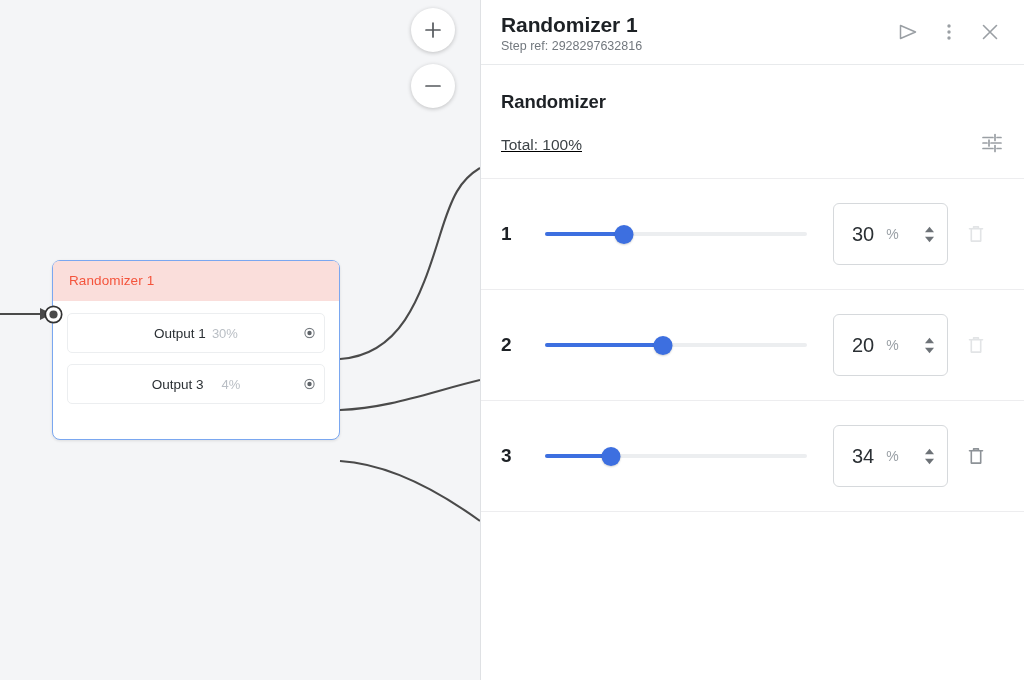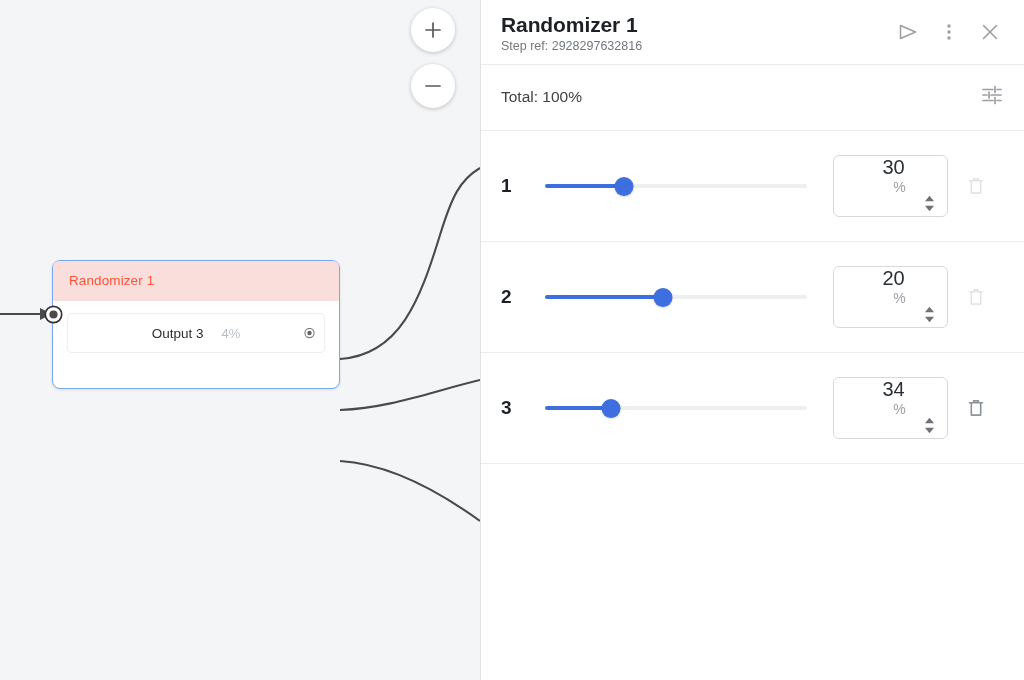--- a/index.html
+++ b/index.html
@@ -106,20 +106,21 @@
 
   .panel-body { padding: 0; }
   .section-title {
     font-size: 18.5px; font-weight: bold; color: #1d2125;
     padding: 26px 20px 0 20px; letter-spacing: -.1px;
   }
   .total-row {
     display: flex; align-items: center;
     padding: 18px 20px 19px 20px;
     border-bottom: 1px solid #ededef;
+    text-decoration: underline;
   }
   .total-label { flex: 1; font-size: 15.5px; color: #3d4347; }
   .tune-icon { cursor: pointer; }
 
   .slider-row {
     display: flex; align-items: center;
     height: 111px;
     padding: 0 20px 0 20px;
     border-bottom: 1px solid #ededef;
   }
@@ -142,21 +143,20 @@
     position: absolute; width: 19px; height: 19px; border-radius: 50%;
     background: #3d6fe0; transform: translateX(-50%);
     box-shadow: 0 1px 2px rgba(0,0,0,.18);
   }
   .num-box {
     width: 115px; height: 62px;
     border: 1px solid #d6d9dc; border-radius: 6px;
     display: flex; align-items: center;
     padding: 0 12px 0 18px;
     background: #fff;
-    flex-direction: column;
   }
   .num-val { font-size: 20px; color: #2b3034; }
   .num-unit { font-size: 14px; color: #9aa0a6; margin-left: 12px; }
   .spinner {
     margin-left: auto; display: flex; flex-direction: column;
     gap: 3px; cursor: pointer;
   }
   .sr-trash {
     width: 56px; display: flex; justify-content: center; cursor: pointer;
   }
@@ -209,20 +209,28 @@
         </svg>
       </div>
     </div>
 
     <div class="node">
       <div class="node-header">
         <div class="node-title">Randomizer 1</div>
       </div>
       <div class="node-body">
 
+        <div class="node-out-row">
+          <span class="node-out-label">Output 1</span>
+          <span class="node-out-pct">30%</span>
+          <svg class="out-port" viewBox="0 0 11 11">
+            <circle cx="5.5" cy="5.5" r="4.6" fill="#fff" stroke="#777c81" stroke-width="1.1"></circle>
+            <circle cx="5.5" cy="5.5" r="2.2" fill="#5e6368"></circle>
+          </svg>
+        </div>
 
 
         <div class="node-out-row">
           <span class="node-out-label">Output 3</span>
           <span class="node-out-pct">4%</span>
           <svg class="out-port" viewBox="0 0 11 11">
             <circle cx="5.5" cy="5.5" r="4.6" fill="#fff" stroke="#777c81" stroke-width="1.1"></circle>
             <circle cx="5.5" cy="5.5" r="2.2" fill="#5e6368"></circle>
           </svg>
         </div>
@@ -254,20 +262,21 @@
         <div class="ph-icon">
           <svg width="24" height="24" viewBox="0 0 24 24">
             <path d="M5.5 5.5 L18.5 18.5 M18.5 5.5 L5.5 18.5" stroke="#9a9fa4" stroke-width="1.6" stroke-linecap="round"></path>
           </svg>
         </div>
       </div>
     </div>
 
     <div class="panel-body">
 
+      <div class="section-title">Randomizer</div>
 
       <div class="total-row">
         <div class="total-label">Total: 100%</div>
         <div class="tune-icon">
           <svg width="24" height="24" viewBox="0 0 24 24">
             <path d="M3 6.5 L13 6.5 M17 6.5 L21 6.5" stroke="#9a9fa4" stroke-width="1.7" stroke-linecap="round"></path>
             <path d="M15 3.5 L15 9.5" stroke="#9a9fa4" stroke-width="1.7" stroke-linecap="round"></path>
             <path d="M3 12 L7 12 M11 12 L21 12" stroke="#9a9fa4" stroke-width="1.7" stroke-linecap="round"></path>
             <path d="M9 9 L9 15" stroke="#9a9fa4" stroke-width="1.7" stroke-linecap="round"></path>
             <path d="M3 17.5 L13 17.5 M17 17.5 L21 17.5" stroke="#9a9fa4" stroke-width="1.7" stroke-linecap="round"></path>

